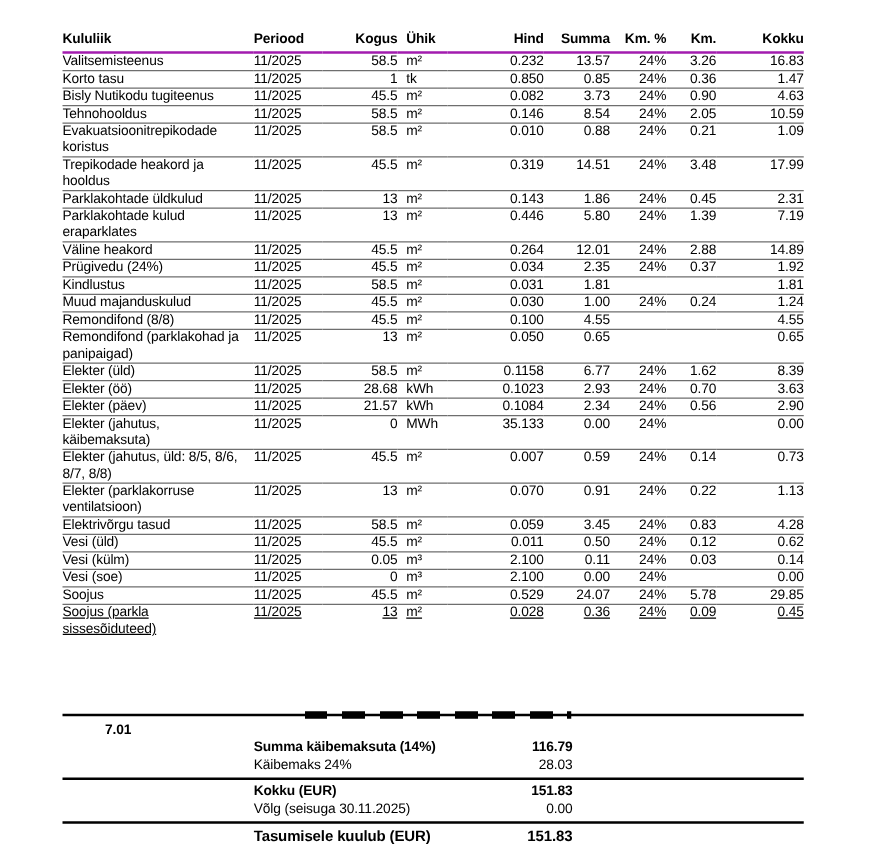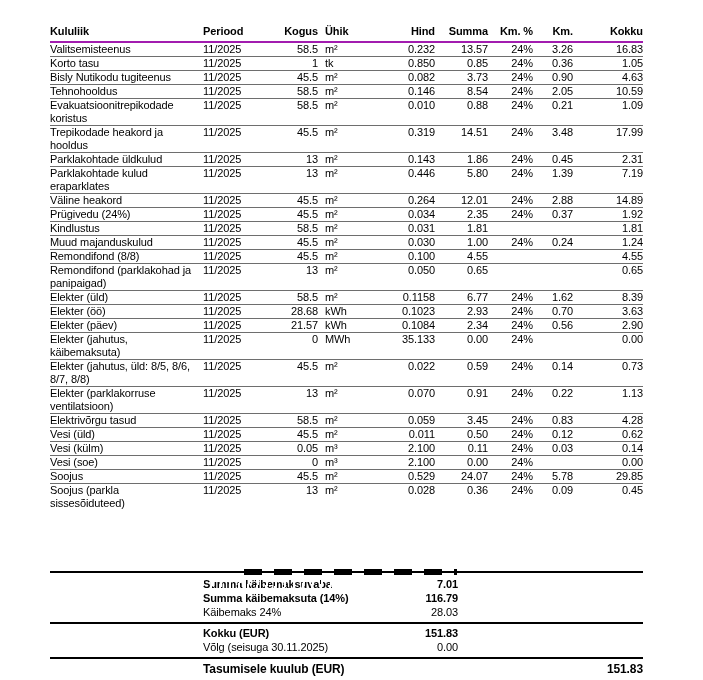--- a/index.html
+++ b/index.html
@@ -25,21 +25,21 @@
     font-size:11px; line-height:13px;
     white-space:nowrap;
   }
   .cost-table td {
     padding:0;
     line-height:13px;
     vertical-align:top;
     border-bottom:1px solid #6e6e6e;
     overflow:hidden;
   }
-  .cost-table tbody tr:last-child td { border-bottom:none; }
+  .cost-table tbody tr:last-child td { border-bottom:none;text-decoration:underline; }
   .col-kul   { width:153px; }
   .col-per   { width:55px; }
   .col-kogus { width:60px; }
   .col-uhik  { width:40px; }
   .col-hind  { width:77px; }
   .col-summa { width:53px; }
   .col-kmp   { width:45px; }
   .col-km    { width:40px; }
   .col-kokku { width:70px; }
   .c-kul  { padding-right:11px !important; }
@@ -48,21 +48,21 @@
   .summary {
     position:absolute; left:50px; top:571px; width:593px;
     border-top:2px solid #000;
     padding-top:4px;
   }
   .srow { display:flex; line-height:14px; }
   .slabel { margin-left:153px; width:200px; }
   .svalue { width:55px; text-align:right; }
   .bold { font-weight:bold; }
   .sdivider { border-top:2px solid #000; margin:3px 0 2px 0; }
-  .final { font-size:12px; line-height:16px;justify-content:space-between; }
+  .final { font-size:12px; line-height:16px; }
   .dashes {
     position:absolute; top:-4px; left:194px; width:213px; height:6px;
     background:repeating-linear-gradient(90deg, #000 0 18px, transparent 18px 30px);
   }
   .glitched { position:relative; }
   .glitched::after {
     content:""; position:absolute; inset:0;
     background:repeating-linear-gradient(100deg, #fff 0 2px, transparent 2px 9px);
     pointer-events:none;
   }
@@ -111,21 +111,21 @@
       </tr>
         <tr>
         <td class="c-kul">Korto tasu</td>
         <td>11/2025</td>
         <td class="num">1</td>
         <td class="c-uhik">tk</td>
         <td class="num">0.850</td>
         <td class="num">0.85</td>
         <td class="num">24%</td>
         <td class="num">0.36</td>
-        <td class="num">1.05</td>
+        <td class="num">1.47</td>
       </tr>
         <tr>
         <td class="c-kul">Bisly Nutikodu tugiteenus</td>
         <td>11/2025</td>
         <td class="num">45.5</td>
         <td class="c-uhik">m²</td>
         <td class="num">0.082</td>
         <td class="num">3.73</td>
         <td class="num">24%</td>
         <td class="num">0.90</td>
@@ -294,21 +294,21 @@
         <td class="num">0.00</td>
         <td class="num">24%</td>
         <td class="num"></td>
         <td class="num">0.00</td>
       </tr>
         <tr>
         <td class="c-kul">Elekter (jahutus, üld: 8/5, 8/6, 8/7, 8/8)</td>
         <td>11/2025</td>
         <td class="num">45.5</td>
         <td class="c-uhik">m²</td>
-        <td class="num">0.022</td>
+        <td class="num">0.007</td>
         <td class="num">0.59</td>
         <td class="num">24%</td>
         <td class="num">0.14</td>
         <td class="num">0.73</td>
       </tr>
         <tr>
         <td class="c-kul">Elekter (parklakorruse ventilatsioon)</td>
         <td>11/2025</td>
         <td class="num">13</td>
         <td class="c-uhik">m²</td>
@@ -384,21 +384,20 @@
         <td class="num">0.09</td>
         <td class="num">0.45</td>
       </tr>
       </tbody>
   </table>
 
   <div class="summary">
     <div class="dashes"></div>
 
     <div class="srow bold">
-      <span class="slabel glitched">Summa käibemaksuvaba</span>
       <span class="svalue">7.01</span>
     </div>
 
     <div class="srow bold">
       <span class="slabel">Summa käibemaksuta (14%)</span>
       <span class="svalue">116.79</span>
     </div>
 
     <div class="srow">
       <span class="slabel">Käibemaks 24%</span>

